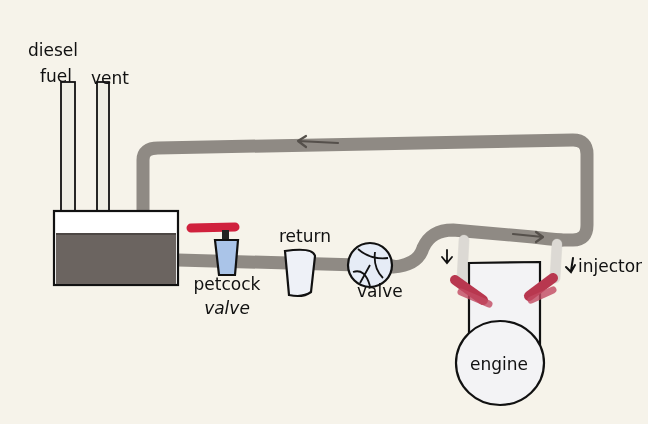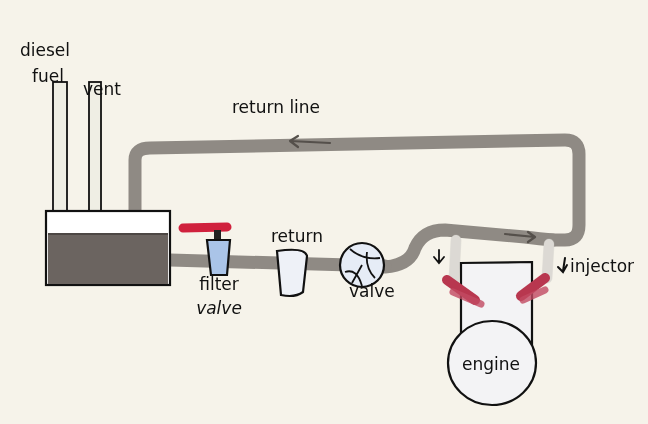--- a/index.html
+++ b/index.html
@@ -2,21 +2,21 @@
 <html><head>
   <meta charset="utf-8">
   <style>
     html, body { margin: 0; padding: 0; }
     body {
       width: 648px; height: 424px; overflow: hidden;
       background: #f6f3ea;
       font-family: "DejaVu Sans", sans-serif;
       position: relative;
     }
-    #stage { position: absolute; left: 5px; top: 0; width: 624px; height: 424px; }
+    #stage { position: absolute; left: 13px; top: 0; width: 624px; height: 424px; }
     .label {
       position: absolute;
       font-family: "DejaVu Sans", sans-serif;
       font-size: 17px;
       color: #111;
       white-space: nowrap;
       line-height: 1;
     }
     .label.center { text-align: center; transform: translateX(-50%); }
   </style>
@@ -72,21 +72,20 @@
 
     <g>
       <circle cx="357" cy="265" r="22" fill="#e6ecf6" stroke="#111" stroke-width="2.2"></circle>
       <path d="M345 249 Q357 260 375 258 M370 278 Q360 268 362 252 M340 272 Q352 268 357 286 M357 265 L347 283" fill="none" stroke="#111" stroke-width="1.8"></path>
     </g>
   </svg>
 
   
   <div class="label" style="left:15px; top:42px;">diesel</div>
   <div class="label" style="left:27px; top:68px;">fuel</div>
-  <div class="label" style="left:78px; top:70px;margin-top:11px;">vent</div>
-  <div class="label" style="left:227px; top:99px;">return line</div>
+  <div class="label" style="left:78px; top:70px;">vent</div>
   <div class="label" style="left:266px; top:228px;">return</div>
-  <div class="label center" style="left:214px; top:276px;">filter</div>
+  <div class="label center" style="left:214px; top:276px;">petcock</div>
   <div class="label center" style="left:214px; top:300px;font-style:italic;">valve</div>
   <div class="label" style="left:344px; top:283px;">valve</div>
   <div class="label" style="left:565px; top:258px;">injector</div>
   <div class="label center" style="left:486px; top:356px;">engine</div>
 </div>
 
 </body></html>

